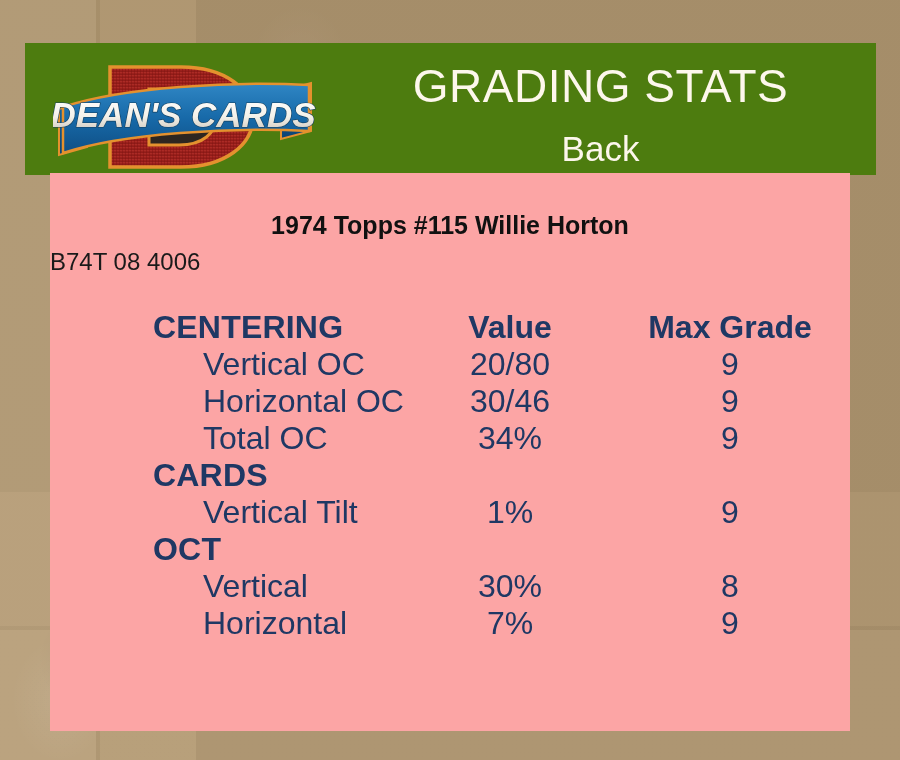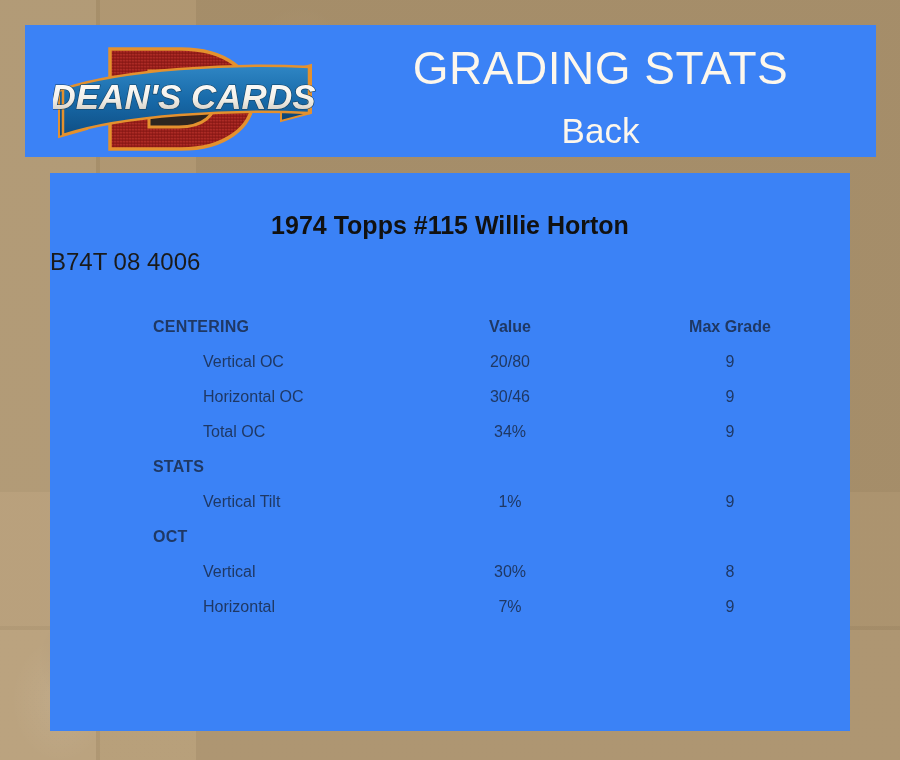--- a/index.html
+++ b/index.html
@@ -41,24 +41,24 @@
       radial-gradient(ellipse 60px 70px at 80px 660px, rgba(0,0,0,0.05), rgba(0,0,0,0) 70%),
       radial-gradient(ellipse 90px 70px at 790px 640px, rgba(255,255,255,0.06), rgba(255,255,255,0) 70%),
       radial-gradient(ellipse 70px 80px at 300px 60px, rgba(255,255,255,0.05), rgba(255,255,255,0) 70%);
     pointer-events: none;
   }
 
   
   .header-bar {
     position: absolute;
     left: 25px;
-    top: 25px;
+    top: 43px;
     width: 851px;
     height: 132px;
-    background-color: #3b82f6;
+    background-color: #4d7c0f;
   }
   .header-title-block {
     position: absolute;
     left: 300px;
     top: 0;
     width: 551px;
     height: 148px;
     display: flex;
     flex-direction: column;
     align-items: center;
@@ -89,21 +89,21 @@
   }
   .logo svg { display: block; }
 
   
   .panel {
     position: absolute;
     left: 50px;
     top: 173px;
     width: 800px;
     height: 558px;
-    background-color: #3b82f6;
+    background-color: #fca5a5;
   }
 
   .card-title {
     text-align: center;
     color: #111111;
     font-size: 25px;
     font-weight: bold;
     margin-top: 38px;
   }
   .card-code {
@@ -122,21 +122,21 @@
   }
   .stats col.c-label { width: 360px; }
   .stats col.c-value { width: 200px; }
   .stats col.c-grade { width: 240px; }
 
   .stats td {
     padding: 0;
     height: 35px;
     vertical-align: middle;
     color: #1f3864;
-    font-size: 16px;
+    font-size: 32px;
   }
 
   .col-head {
     font-weight: bold;
   }
   .lbl-section {
     padding-left: 103px !important;
     font-weight: bold;
     font-size: 24px;
     letter-spacing: 0.2px;
@@ -233,21 +233,21 @@
             <td class="lbl-item">Horizontal OC</td>
             <td class="val">30/46</td>
             <td class="grd">9</td>
           </tr>
           <tr>
             <td class="lbl-item">Total OC</td>
             <td class="val">34%</td>
             <td class="grd">9</td>
           </tr>
           <tr>
-            <td class="lbl-section">STATS</td>
+            <td class="lbl-section">CARDS</td>
             <td class="val col-head"></td>
             <td class="grd col-head"></td>
           </tr>
           <tr>
             <td class="lbl-item">Vertical Tilt</td>
             <td class="val">1%</td>
             <td class="grd">9</td>
           </tr>
           <tr>
             <td class="lbl-section">OCT</td>

